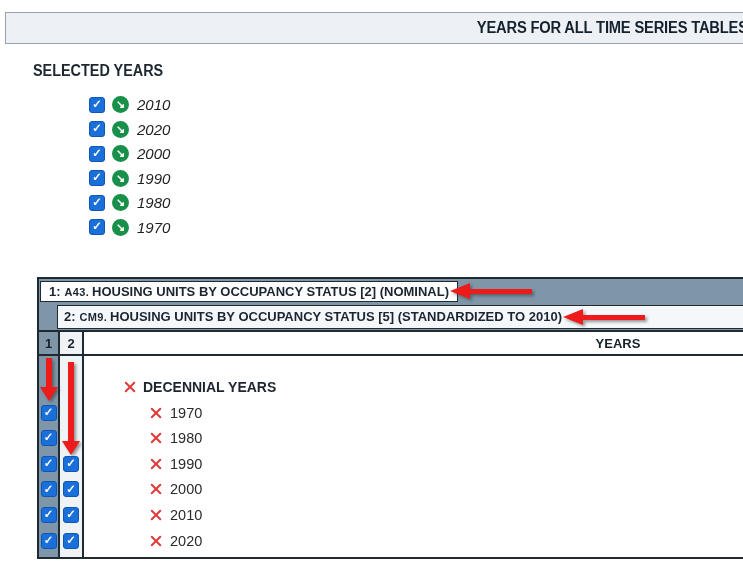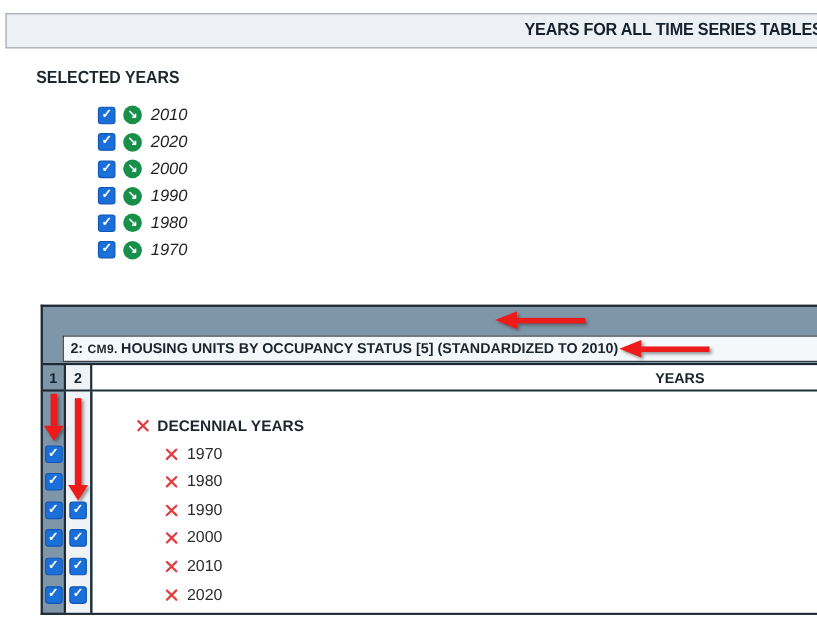--- a/index.html
+++ b/index.html
@@ -127,20 +127,23 @@
 
   <div class="sel-item">
     <span class="cb">✓</span>
     <span class="gicon">↘</span>
     <span class="ylabel">1970</span>
   </div>
 </div>
 
   <div class="tstable" id="tsTable">
 
+    <div class="t1box">
+      <span>1:</span><span class="code">A43.</span><span>HOUSING UNITS BY OCCUPANCY STATUS [2] (NOMINAL)</span>
+    </div>
     <span class="arrowL" id="arrow-t1">
       <i class="head"></i>
         <i class="shaft"></i>
     </span>
 
     <div class="t2strip">
       <span>2:</span><span class="code">CM9.</span><span>HOUSING UNITS BY OCCUPANCY STATUS [5] (STANDARDIZED TO 2010)</span>
       <span class="arrowL" id="arrow-t2">
         <i class="head"></i>
           <i class="shaft"></i>

